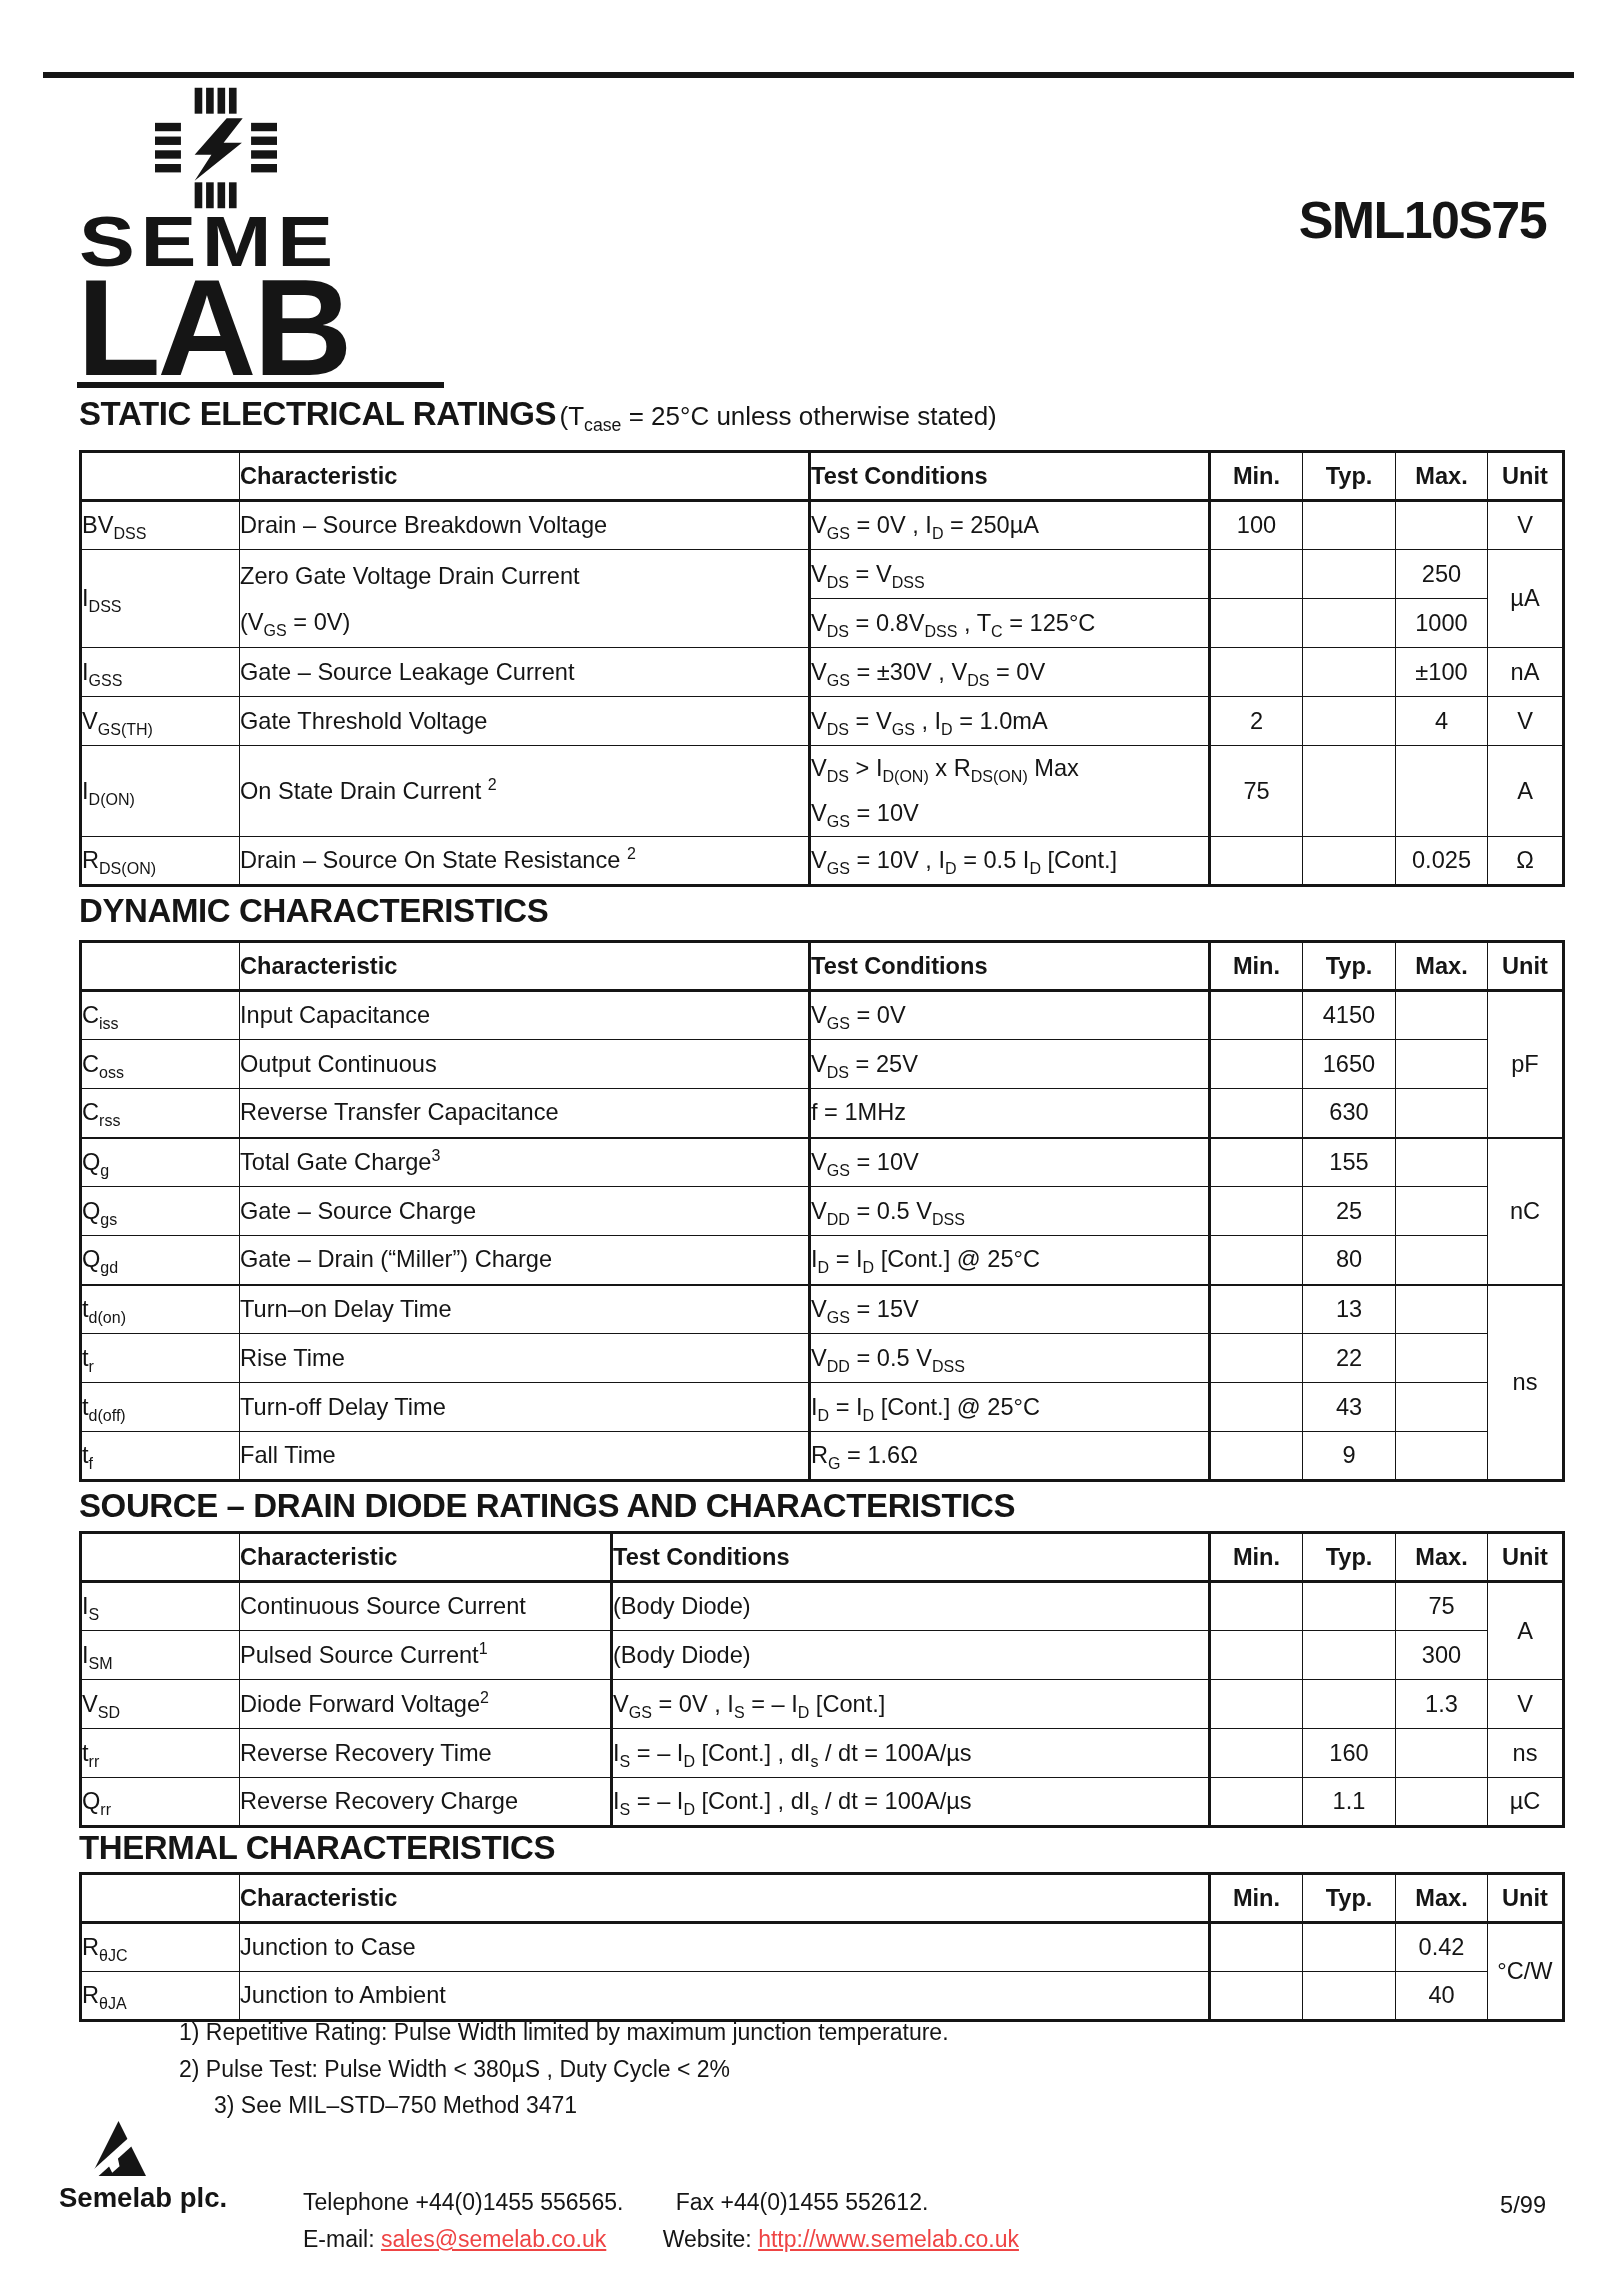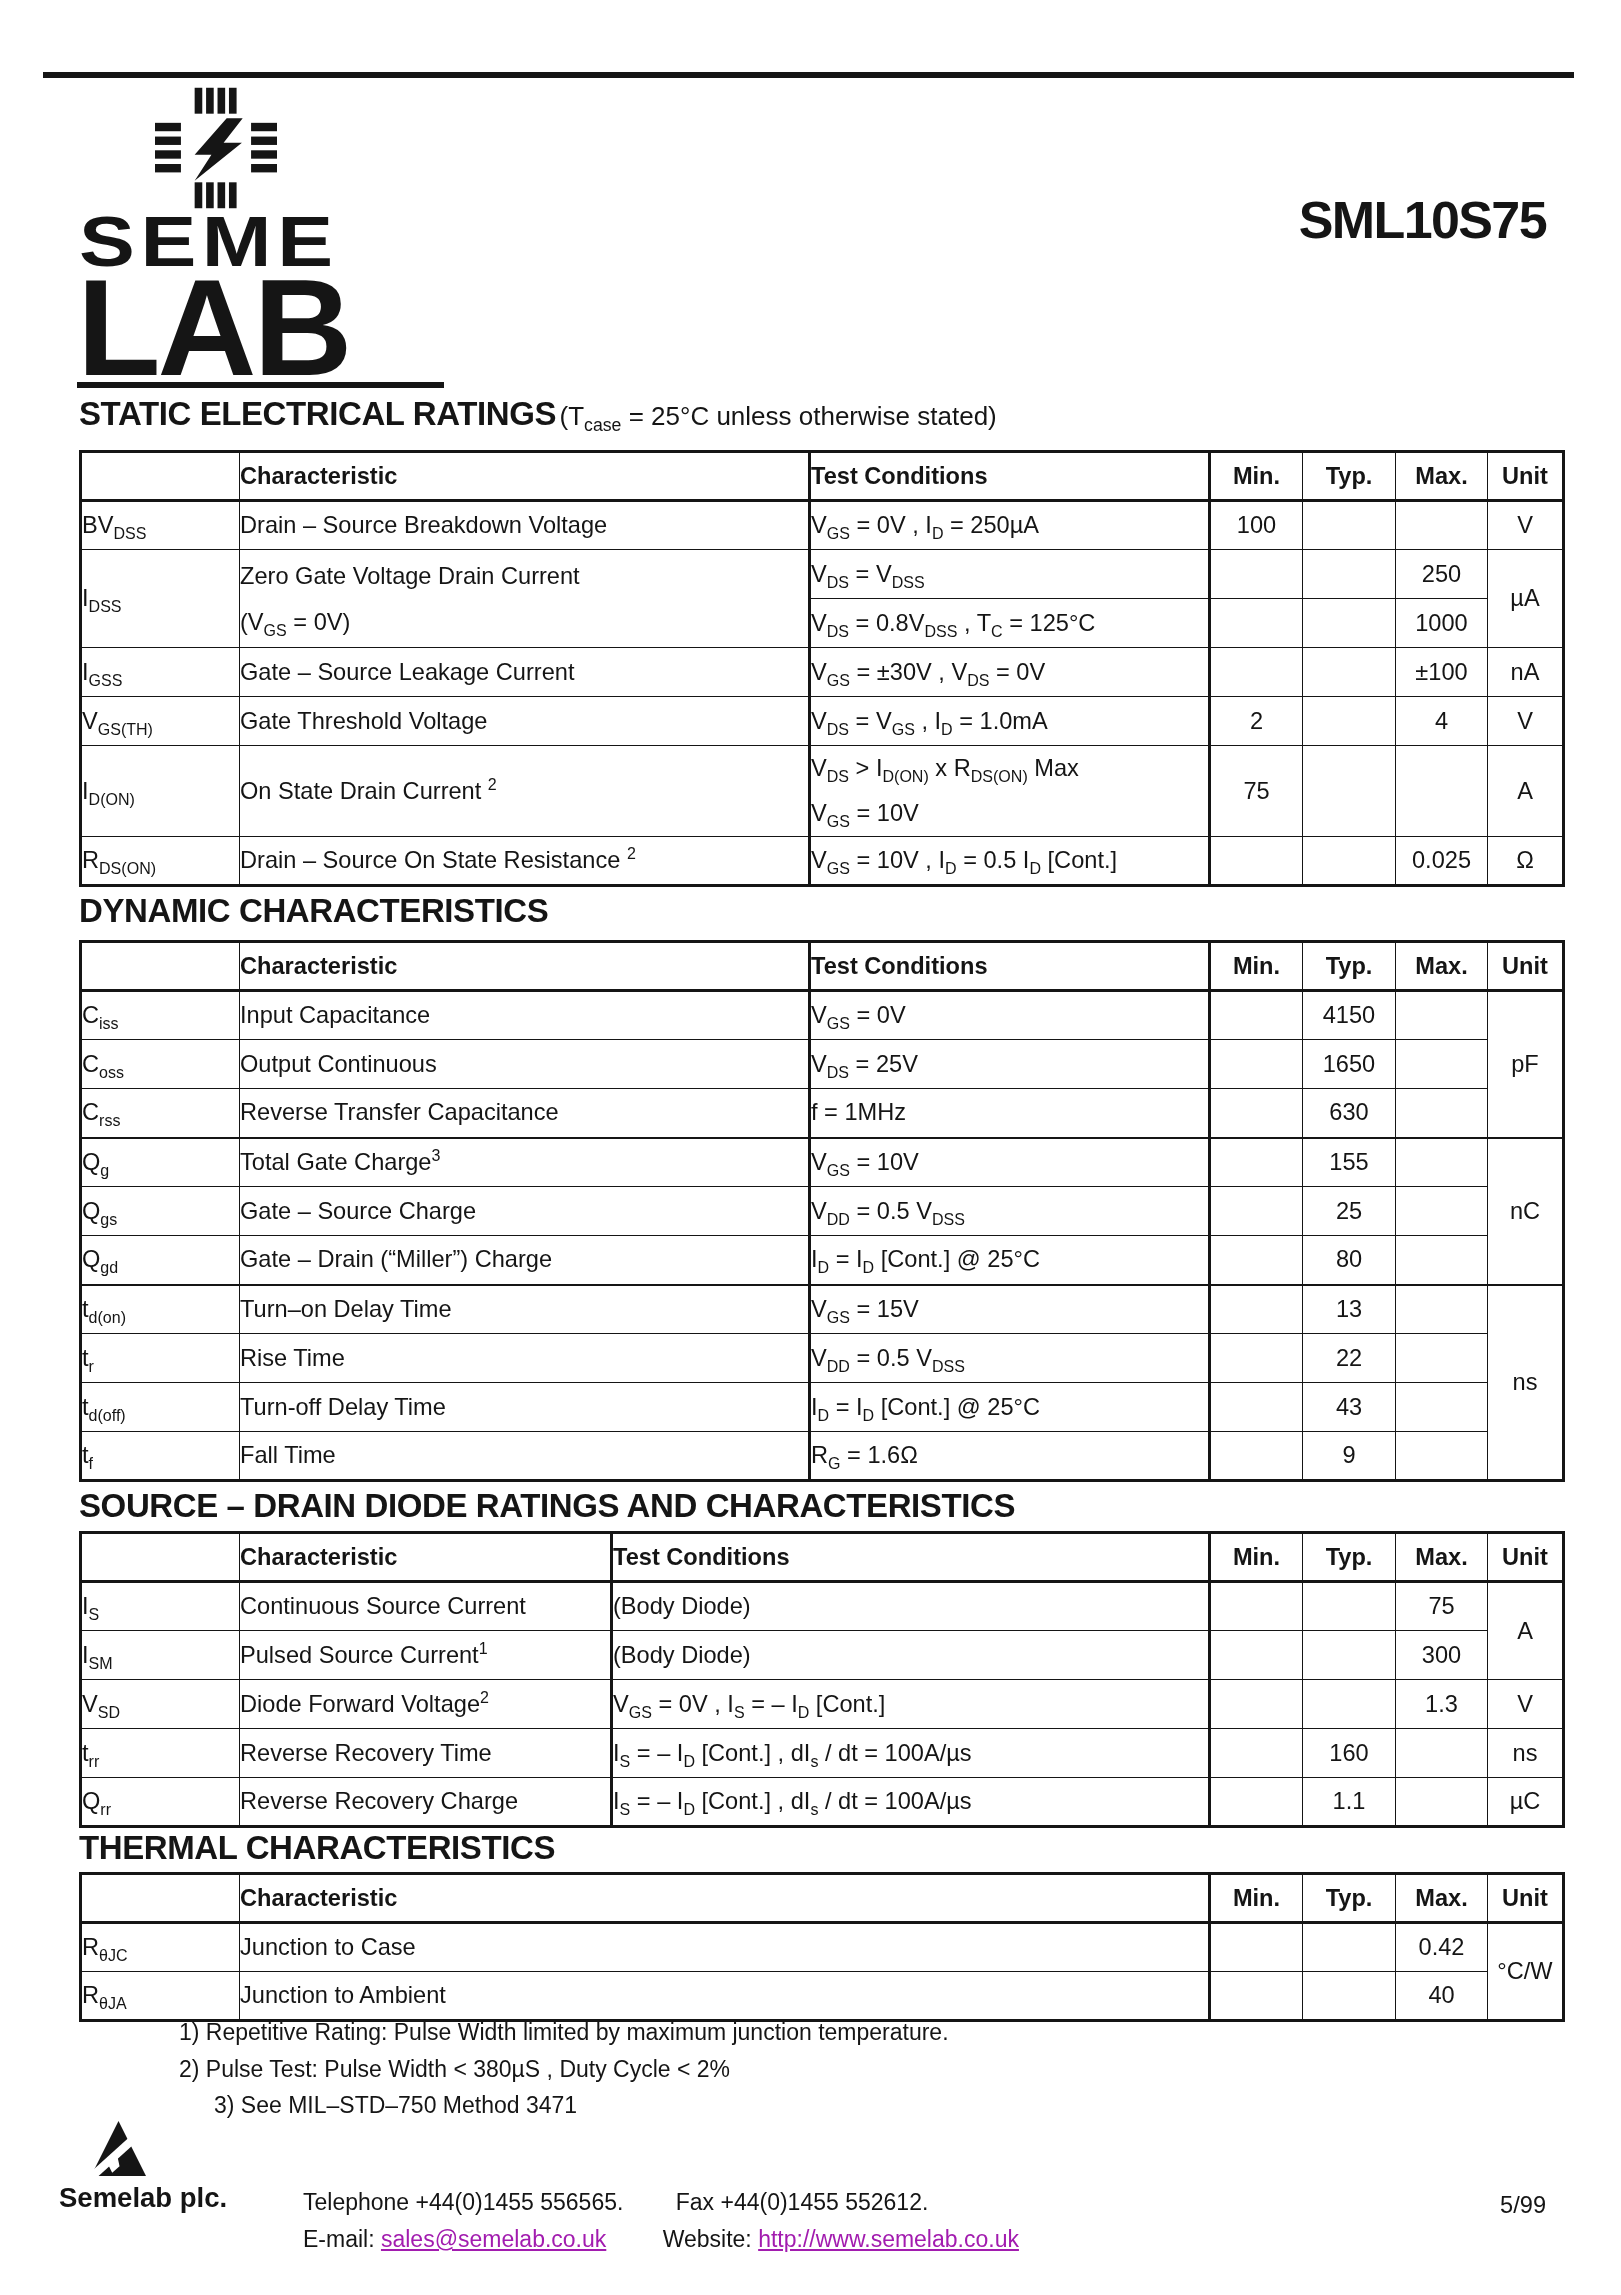--- a/index.html
+++ b/index.html
@@ -44,21 +44,21 @@
   .fnote{left:179px;font-size:23px;line-height:36px;white-space:nowrap;}
   .esd{left:91px;top:2120px;width:55px;height:57px;}
   .caution{left:183px;top:2135px;font-size:23.6px;white-space:nowrap;}
 
   
   .f-company{left:59px;top:2182px;font-size:27.5px;font-weight:bold;}
   .f-line1{left:303px;top:2189px;font-size:23px;}
   .f-line1 .gap{display:inline-block;width:46px;}
   .f-line2{left:303px;top:2226px;font-size:23px;}
   .f-line2 .gap{display:inline-block;width:50px;}
-  .lnk{color:#a21caf;text-decoration:underline;cursor:pointer;}
+  .lnk{color:#ef4444;text-decoration:underline;cursor:pointer;}
   .f-page{left:1460px;top:2192px;width:86px;text-align:right;font-size:23.6px;}
 </style>
 </head>
 <body>
 
 <div class="page">
 
   <div class="abs top-rule"></div>
 
   <svg class="abs chip" viewBox="0 0 160 158" fill="#151515">

